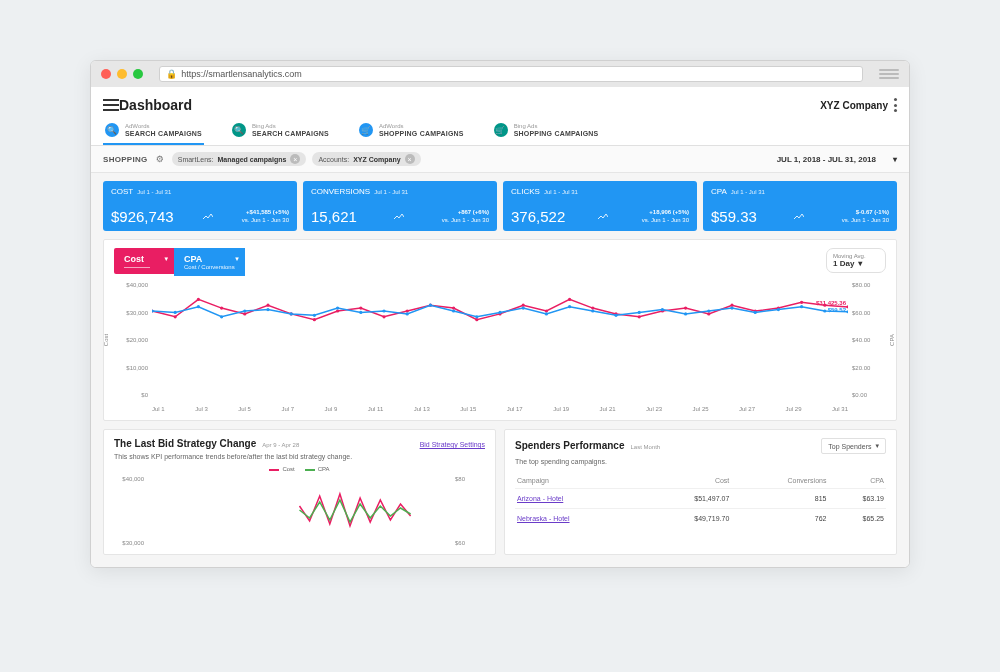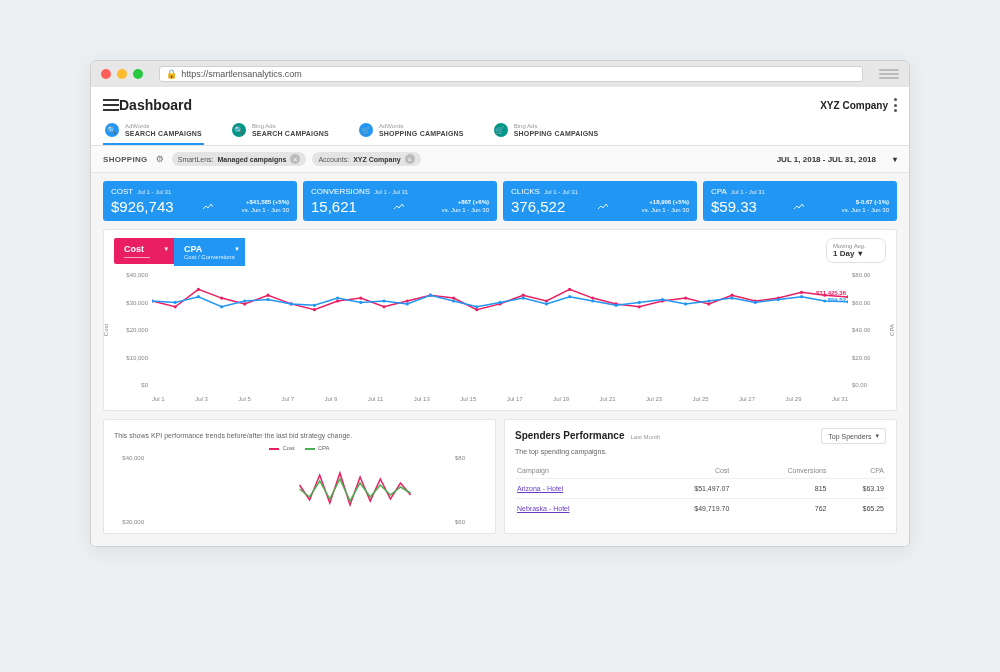--- a/index.html
+++ b/index.html
@@ -33,21 +33,21 @@
 .chip { background: #e4e4e4; border-radius: 10px; padding: 2px 6px; display: flex; align-items: center; gap: 4px; font-size: 7px; color: #555; }
 .chip b { color: #333; font-weight: 600; }
 .chip-x { width: 10px; height: 10px; border-radius: 50%; background: #bbb; color: #fff; display: flex; align-items: center; justify-content: center; font-size: 7px; cursor: pointer; }
 .spacer { flex: 1; }
 .daterange { font-size: 8px; font-weight: 700; color: #333; display: flex; align-items: center; gap: 17px; cursor: pointer; }
 .cards { display: flex; gap: 6px; padding: 8px 12px; }
 .card { flex: 1; background: #2196f3; color: #fff; border-radius: 3px; padding: 6px 8px; position: relative; }
 .card-top { display: flex; align-items: baseline; gap: 4px; }
 .card-label { font-size: 8px; font-weight: 500; }
 .card-range { font-size: 6px; opacity: .85; }
-.card-row { display: flex; align-items: center; justify-content: space-between; margin-top: 2px; }
+.card-row { display: flex; align-items: center; justify-content: space-between; margin-top: 12px; }
 .card-val { font-size: 15px; font-weight: 400; }
 .card-delta { text-align: right; font-size: 6px; line-height: 1.25; opacity: .95; }
 .card-delta .d1 { font-weight: 600; }
 .spark { width: 10px; height: 10px; opacity: .85; }
 .mainchart { margin: 0 12px 8px 12px; background: #fff; border: 1px solid #e5e5e5; border-radius: 2px; padding: 8px 10px; }
 .selectors { display: flex; align-items: flex-start; }
 .sel { padding: 6px 10px; color: #fff; min-width: 60px; position: relative; cursor: pointer; }
 .sel-cost { background: #e91e63; border-radius: 2px 0 0 2px; }
 .sel-cpa { background: #2196f3; }
 .sel-title { font-size: 9px; font-weight: 600; }
@@ -371,20 +371,26 @@
             <span>Jul 25</span>
             <span>Jul 27</span>
             <span>Jul 29</span>
             <span>Jul 31</span>
           </div>
       </div>
     </div>
 
     <div class="panels">
       <div class="panel">
+        <div class="ptitle-row">
+          <span class="ptitle">The Last Bid Strategy Change</span>
+          <span class="psub">Apr 9 - Apr 28</span>
+          <div class="spacer"></div>
+          <span class="plink">Bid Strategy Settings</span>
+        </div>
         <div class="pdesc">This shows KPI performance trends before/after the last bid strategy change.</div>
         <div class="legend">
           <span class="lc">Cost</span>
           <span class="lp">CPA</span>
         </div>
         <div class="minichart">
           <div class="ylab-l" id="byl">
               <span>$40,000</span>
               <span>$30,000</span>
             </div>

